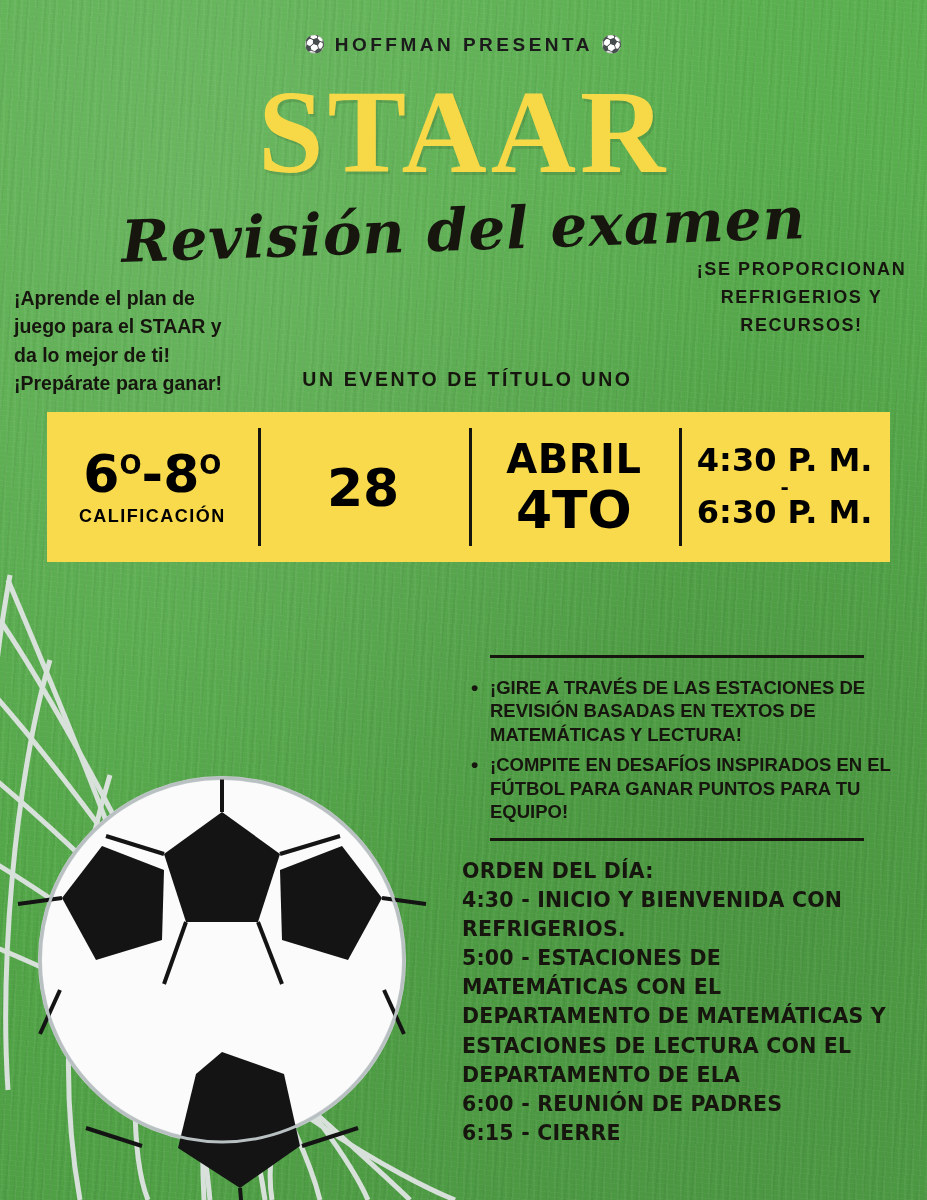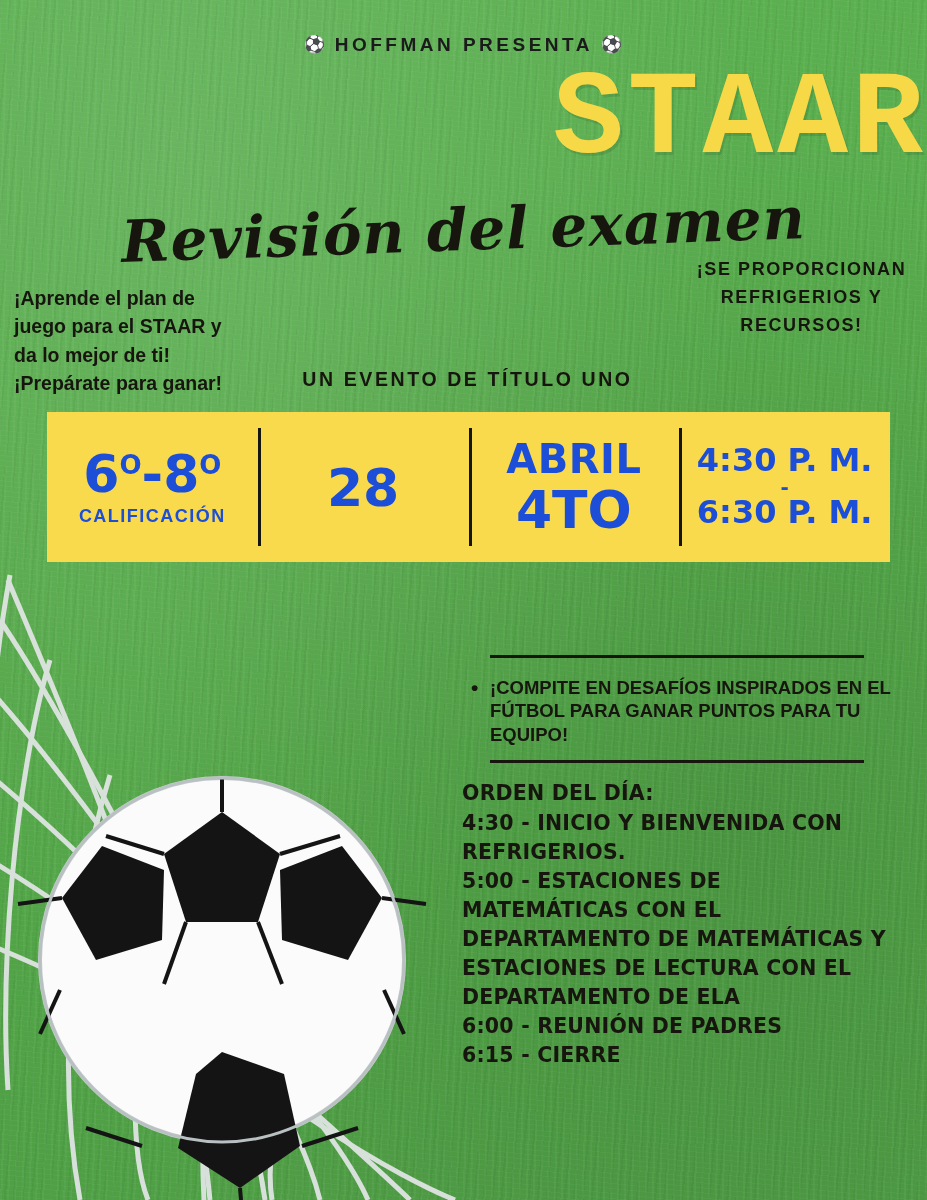--- a/index.html
+++ b/index.html
@@ -40,24 +40,24 @@
     font-size: 19px;
     letter-spacing: 3.5px;
   }
   .presenta .ball-ico {
     font-size: 17px;
     vertical-align: 1px;
     letter-spacing: 0;
   }
   .title-main {
     position: absolute;
-    top: 62px; left: 0; right: 0;
-    text-align: right;
+    top: 74px; left: 0; right: 0;
+    text-align: center;
     color: #f7d948;
-    font-family: Liberation Mono, monospace;
+    font-family: Liberation Serif, serif;
     font-weight: bold;
     font-size: 118px;
     line-height: 1.0;
     letter-spacing: 4px;
     text-shadow: 2px 3px 0 rgba(0,0,0,0.10);
   }
   .title-script {
     position: absolute;
     top: 196px; left: 0; right: 0;
     text-align: center;
@@ -103,21 +103,21 @@
 
   
   .infobar {
     position: absolute;
     top: 412px; left: 47px;
     width: 843px;
     height: 150px;
     background: #f8da4c;
     display: flex;
     align-items: stretch;
-    color: #1d4ed8;
+    color: #000000;
   }
   .infocell {
     flex: 1 1 0;
     display: flex;
     flex-direction: column;
     align-items: center;
     justify-content: center;
     position: relative;
     padding: 6px 4px;
   }
@@ -306,20 +306,21 @@
       <div class="time-line">4:30 P. M.</div>
       <div class="time-dash">-</div>
       <div class="time-line">6:30 P. M.</div>
     </div>
   </div>
 
 
   <div class="right-panel">
     <div class="rule"></div>
     <ul class="bullets">
+      <li>¡GIRE A TRAVÉS DE LAS ESTACIONES DE REVISIÓN BASADAS EN TEXTOS DE MATEMÁTICAS Y LECTURA!</li>
       <li>¡COMPITE EN DESAFÍOS INSPIRADOS EN EL FÚTBOL PARA GANAR PUNTOS PARA TU EQUIPO!</li>
     </ul>
     <div class="rule"></div>
     <div class="agenda">
       <div>ORDEN DEL DÍA:</div>
       <div>4:30 - INICIO Y BIENVENIDA CON REFRIGERIOS.</div>
       <div>5:00 - ESTACIONES DE MATEMÁTICAS CON EL DEPARTAMENTO DE MATEMÁTICAS Y ESTACIONES DE LECTURA CON EL DEPARTAMENTO DE ELA</div>
       <div>6:00 - REUNIÓN DE PADRES</div>
       <div>6:15 - CIERRE</div>
     </div>

